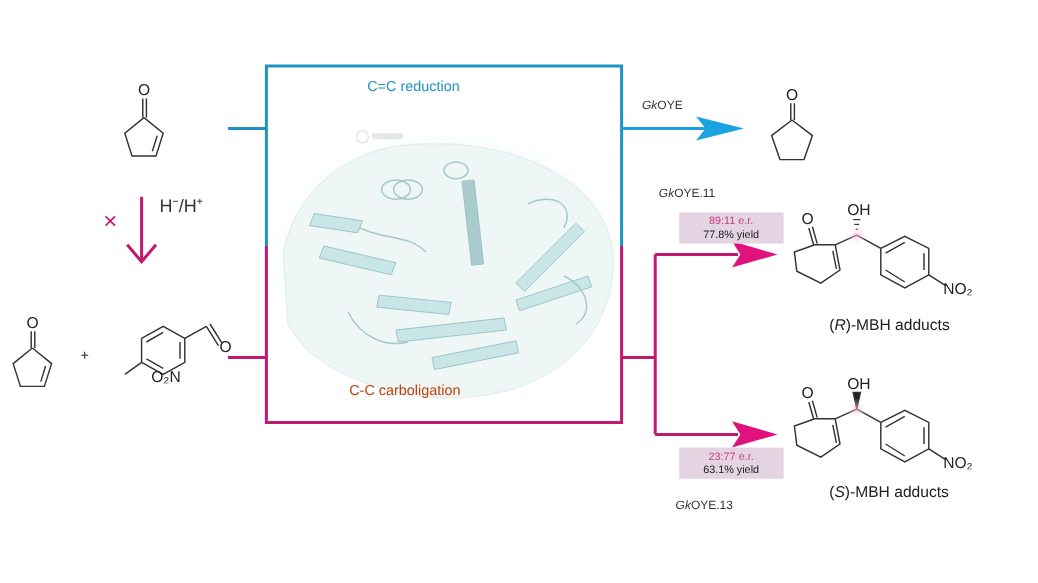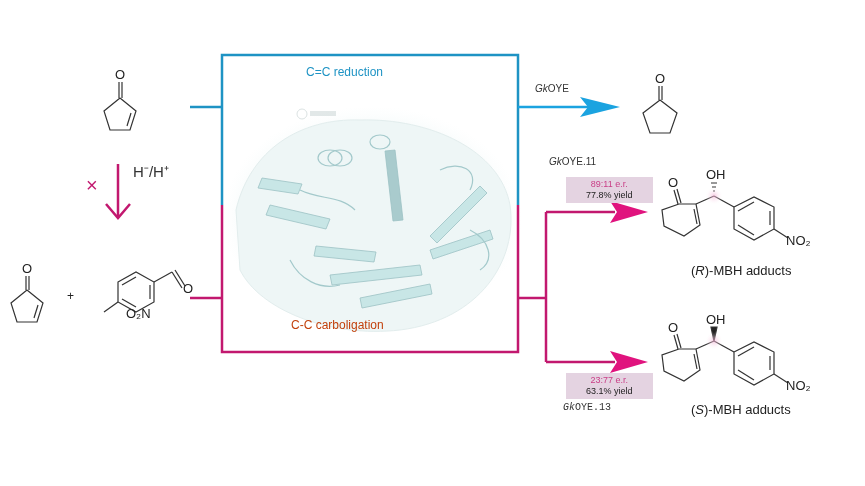--- a/index.html
+++ b/index.html
@@ -182,17 +182,17 @@
 </div>
 <div class="lbl atom" style="left:668px; top:175px;">O</div>
 <div class="lbl atom" style="left:706px; top:167px;">OH</div>
 <div class="lbl atom" style="left:786px; top:233px;">NO₂</div>
 <div class="lbl adduct" style="left:691px; top:263px;"><span>(</span><i>R</i><span>)-MBH adducts</span></div>
 
 <div class="badge" style="left:566px; top:373px;">
   <span class="er">23:77 e.r.</span>
   <span class="yl">63.1% yield</span>
 </div>
-<div class="lbl enz" style="left:563px; top:402px;font-family:Liberation Mono, monospace;"><i>Gk</i><span>OYE.13</span></div>
+<div class="lbl enz" style="left:563px; top:416px;"><i>Gk</i><span>OYE.13</span></div>
 <div class="lbl atom" style="left:668px; top:320px;">O</div>
 <div class="lbl atom" style="left:706px; top:312px;">OH</div>
 <div class="lbl atom" style="left:786px; top:378px;">NO₂</div>
 <div class="lbl adduct" style="left:691px; top:402px;"><span>(</span><i>S</i><span>)-MBH adducts</span></div>
 
 </body></html>

